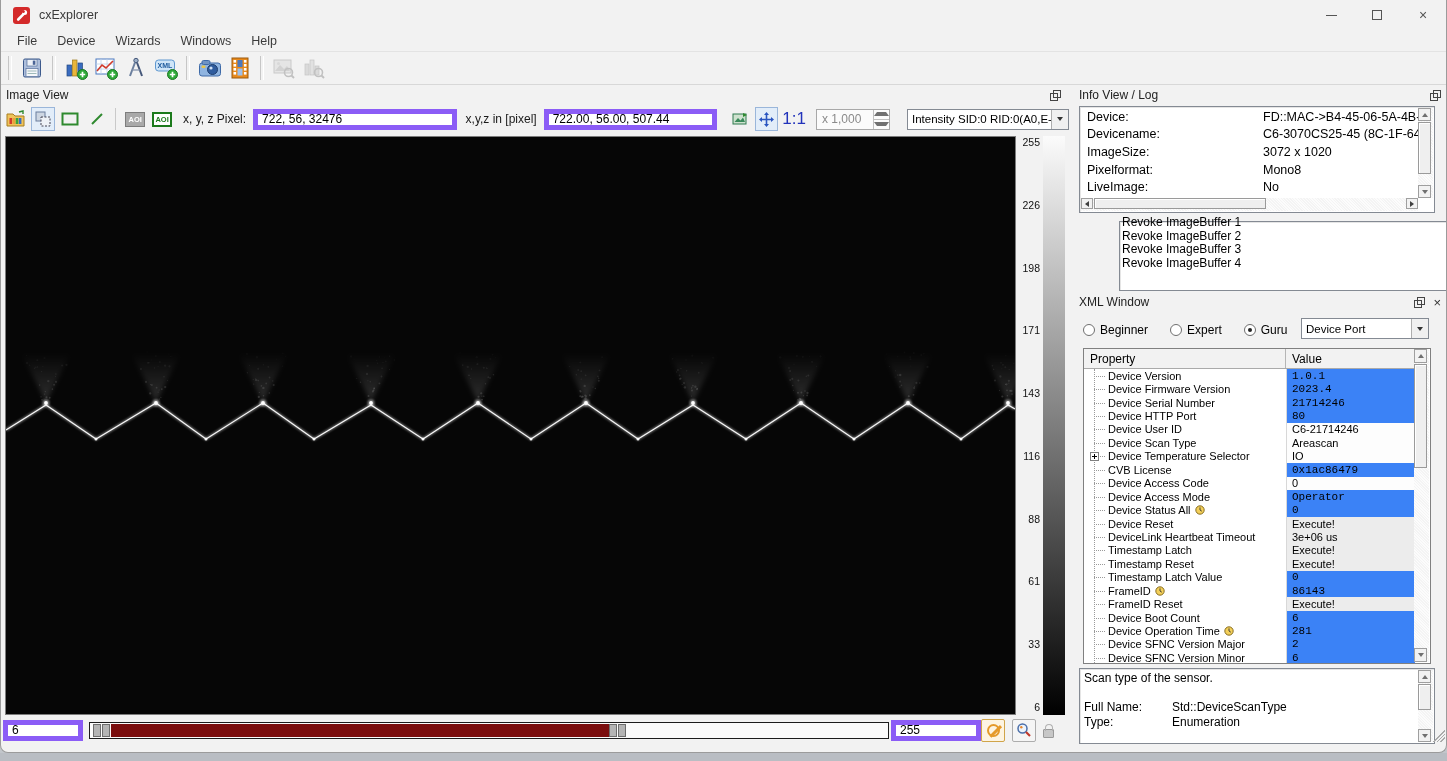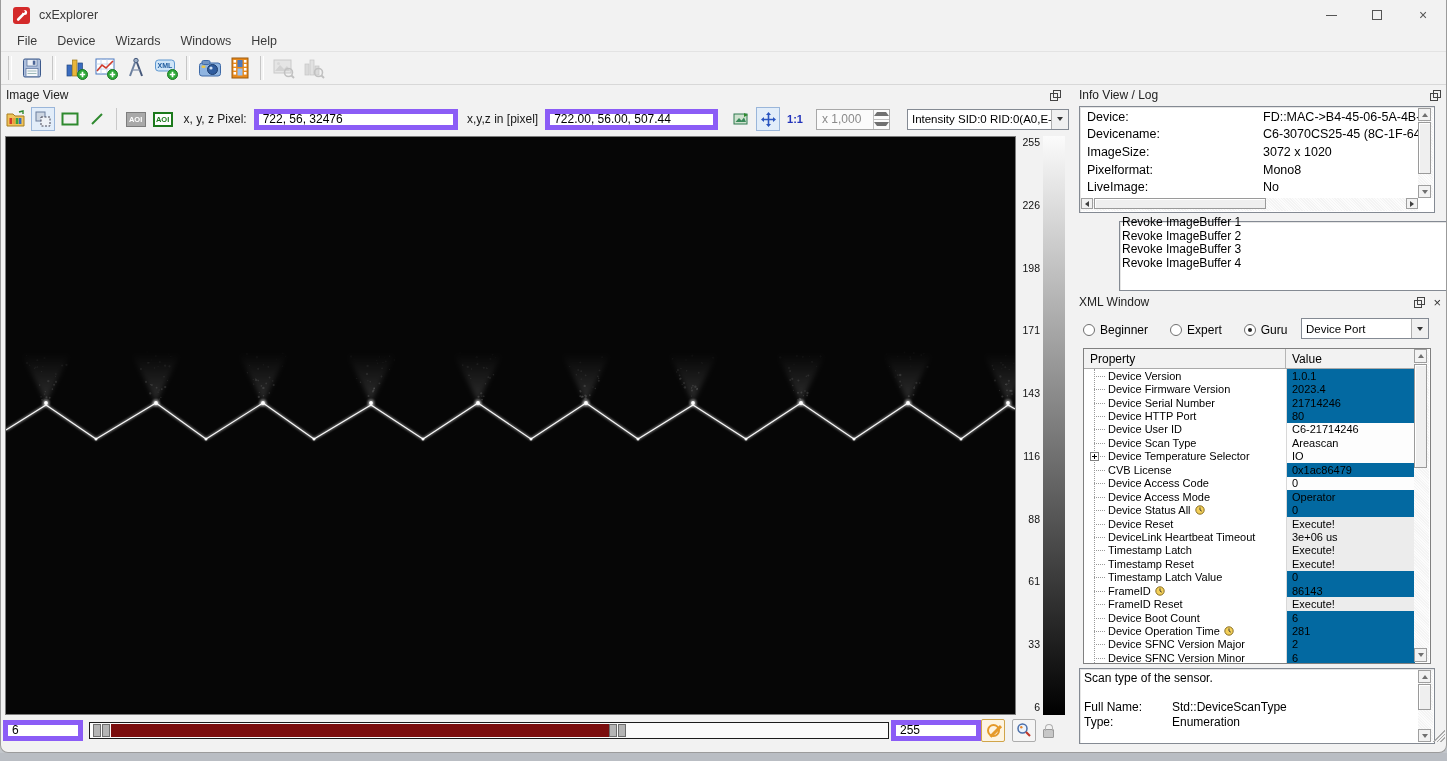--- a/index.html
+++ b/index.html
@@ -39,21 +39,21 @@
   #ivHead span{margin-left:5px;}
   #ivToolbar{position:absolute;left:0;top:18px;height:30px;width:100%;display:flex;align-items:center;gap:3px;padding-left:3px;}
   .ivbtn{width:26px;height:24px;display:flex;align-items:center;justify-content:center;border:1px solid transparent;}
   .ivbtn.pressed{background:#e2edf9;border:1px solid #9ab6da;}
   .ivsep{width:1px;height:22px;background:#c9c9c9;margin:0 4px;}
   .ivlabel{font-size:12px;color:#1a1a1a;margin:0 4px 0 6px;white-space:nowrap;}
   .ivinput{height:21px;border:5px solid #8b5cf6;background:#fff;font-size:12px;padding:0 4px;font-family:"Liberation Sans",sans-serif;}
   .badge{width:20px;height:15px;font-size:7.5px;font-weight:bold;display:flex;align-items:center;justify-content:center;}
   .badge.gray{background:#a9a9a9;color:#fff;border:1px solid #7d7d7d;}
   .badge.green{background:#fff;color:#1c7a1c;border:2px solid #1c7a1c;}
-  .one2one{font-size:11px;font-weight:bold;color:#2233bb;}
+  .one2one{font-size:17px;font-weight:normal;color:#2233bb;}
   #spinner{display:flex;height:21px;border:1px solid #a8a8a8;background:#fbfbfb;align-items:stretch;}
   #spinner .sval{width:56px;font-size:12px;color:#8a8a8a;display:flex;align-items:center;padding-left:5px;}
   #spinner .sarrows{width:16px;border-left:1px solid #c0c0c0;display:flex;flex-direction:column;}
   #spinner .sarrows div{flex:1;display:flex;align-items:center;justify-content:center;}
   .tri-up{width:0;height:0;border-left:3px solid transparent;border-right:3px solid transparent;border-bottom:4px solid #707070;}
   .tri-dn{width:0;height:0;border-left:3px solid transparent;border-right:3px solid transparent;border-top:4px solid #707070;}
   .tri-l{width:0;height:0;border-top:3px solid transparent;border-bottom:3px solid transparent;border-right:4px solid #404040;}
   .tri-r{width:0;height:0;border-top:3px solid transparent;border-bottom:3px solid transparent;border-left:4px solid #404040;}
   .dd{border:1px solid #848a93;background:#fff;display:flex;align-items:stretch;height:21px;}
   .dd .txt{flex:1;font-size:11.5px;display:flex;align-items:center;padding:0 4px;white-space:nowrap;overflow:hidden;}
@@ -105,21 +105,21 @@
   #ptHeader{position:absolute;left:0;top:0;right:15px;height:20px;display:flex;background:#f2f2f2;border-bottom:1px solid #aaa;font-size:12px;}
   #ptHeader .hc{display:flex;align-items:center;padding-left:6px;border-right:1px solid #b5b5b5;}
   #ptHeader .hc.p{width:202px;}
   #ptHeader .hc.v{flex:1;}
   #ptBody{position:absolute;left:0;top:20px;right:15px;bottom:0;overflow:hidden;background:#fff;}
   #treeLine{position:absolute;left:10px;top:0;bottom:0;border-left:1px dotted #9a9a9a;}
   .prow{display:flex;height:13.45px;font-size:11px;align-items:stretch;position:relative;}
   .prow .pc{width:202px;display:flex;align-items:center;padding-left:24px;position:relative;white-space:nowrap;overflow:hidden;color:#000;}
   .prow .pc::before{content:"";position:absolute;left:10px;top:50%;width:11px;border-top:1px dotted #9a9a9a;}
   .prow .vc{flex:1;display:flex;align-items:center;padding-left:5px;border-left:1px solid #d8d8d8;white-space:nowrap;overflow:hidden;color:#000;}
-  .vc.bg-gray{background:#0369a1;}
+  .vc.bg-gray{background:#3b82f6;font-family:Liberation Mono, monospace;}
   .vc.bg-light{background:#ececec;}
   .vc.bg-white{background:#fdfdfd;}
   .expander{position:absolute;left:6px;top:2px;width:9px;height:9px;border:1px solid #808080;background:#fff;z-index:2;}
   .expander::before{content:"";position:absolute;left:1px;top:3px;width:5px;height:1px;background:#000;}
   .expander::after{content:"";position:absolute;left:3px;top:1px;width:1px;height:5px;background:#000;}
   .rowclock{margin-left:4px;flex:0 0 auto;}
   #descBox{position:absolute;left:6px;top:582px;width:356px;height:76px;}
   #descContent{position:absolute;left:4px;top:2px;right:18px;bottom:0;font-size:12px;line-height:14.5px;color:#000;overflow:hidden;}
   .descrow{display:flex;}
   .descrow .dl{width:88px;flex:0 0 auto;}

